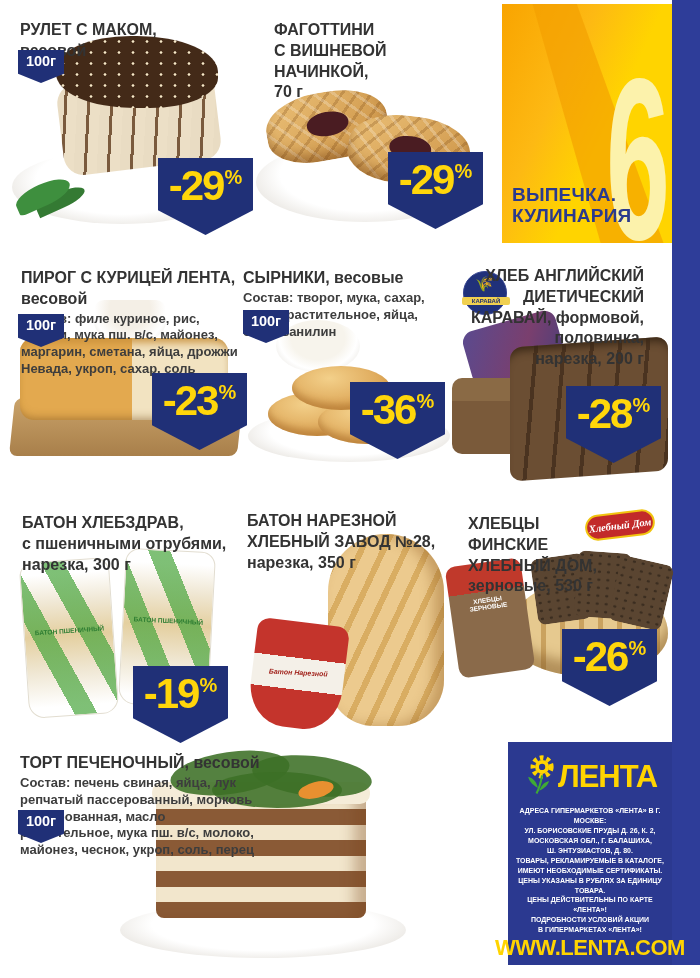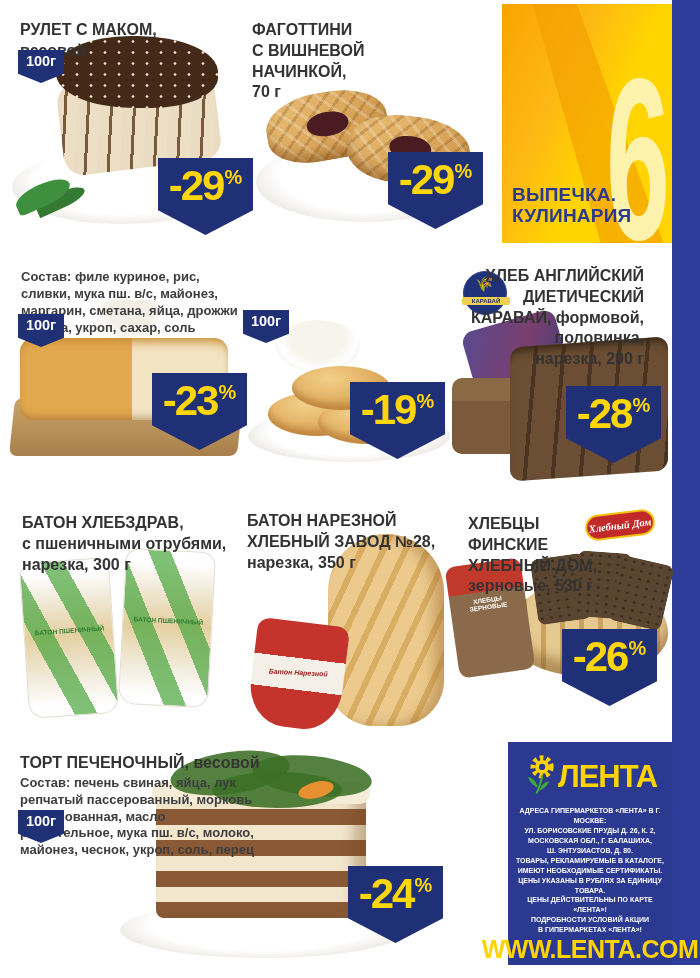--- a/index.html
+++ b/index.html
@@ -16,21 +16,21 @@
   .big-num{position:absolute;right:2px;bottom:-14px;font-size:230px;line-height:.85;font-weight:800;
     color:#fcf2ab;transform:scaleX(.5);transform-origin:bottom right;white-space:nowrap}
   .category{position:absolute;left:10px;top:181px;font-size:19px;line-height:1.08;font-weight:800;
     color:#2b3a8d;letter-spacing:.2px}
 
   
   .tb{position:absolute}
   .tb h3{font-size:16px;font-weight:800;color:#333;line-height:1.3;text-transform:none}
   .tb p{font-size:13px;font-weight:700;color:#3d3d3d;line-height:1.3;margin-top:1px}
   .t1{left:20px;top:20px;width:205px}
-  .t2{left:252px;top:20px;width:210px}
+  .t2{left:274px;top:20px;width:210px}
   .t3{left:21px;top:268px;width:220px}
   .t4{left:243px;top:268px;width:205px}
   .t5{left:466px;top:266px;width:178px;text-align:right}
   .t6{left:22px;top:513px;width:205px}
   .t7{left:247px;top:511px;width:205px}
   .t8{left:468px;top:514px;width:150px}
   .t9{left:20px;top:753px;width:240px}
 
   
   .wbadge{position:absolute;width:46px;height:33px;background:#203077;color:#fff;
@@ -151,21 +151,21 @@
   .hlebdom{position:absolute;left:585px;top:512px;width:70px;height:26px;background:#c22a2a;border:2px solid #f1c40f;
     border-radius:13px;transform:rotate(-7deg);color:#fff;display:flex;align-items:center;justify-content:center;
     font-family:"Liberation Serif",serif;font-style:italic;font-weight:700;font-size:10.5px}
 
   
   .info-panel{position:absolute;left:508px;top:742px;width:164px;height:223px;background:#2b3990;
     display:flex;flex-direction:column;align-items:center;padding:13px 4px 10px;text-align:center}
   .lenta-logo{display:flex;align-items:center;gap:1px}
   .lenta-logo .word{color:#ffd400;font-size:31px;font-weight:800;letter-spacing:-1px;line-height:1}
   .legal{margin-top:9px;color:#fff;font-size:7px;font-weight:700;line-height:1.42}
-  .website{margin-top:auto;color:#ffd400;font-size:25px;font-weight:800;letter-spacing:-.5px;line-height:1.15}
+  .website{margin-top:auto;color:#ffd400;font-size:22px;font-weight:800;letter-spacing:-.5px;line-height:1.15}
   .phone{color:#fff;font-size:22.5px;font-weight:800;letter-spacing:-.5px;line-height:1.2}
 </style>
 </head>
 <body>
 
 <div class="page">
 
   <div class="right-strip"></div>
   <div class="yellow-panel">
     <div class="chev"></div>
@@ -198,34 +198,39 @@
 70 г</h3>
   </div>
   <div class="dbadge d2"><span class="val" data-bind="products.1.discount">-29</span><sup data-bind="labels.percent">%</sup></div>
 
   <div class="photo ph3">
     <div class="cup"></div>
     <div class="board"></div>
     <div class="pie"></div>
   </div>
   <div class="tb t3">
+    <h3 data-bind="products.2.name">ПИРОГ С КУРИЦЕЙ ЛЕНТА, весовой</h3>
     <p data-bind="products.2.desc">Состав: филе куриное, рис, сливки, мука пш. в/с, майонез, маргарин, сметана, яйца, дрожжи Невада, укроп, сахар, соль</p>
   </div>
   <div class="wbadge w3" data-bind="products.2.weight">100г</div>
   <div class="dbadge d3"><span class="val" data-bind="products.2.discount">-23</span><sup data-bind="labels.percent">%</sup></div>
 
   <div class="photo ph4">
     <div class="bowl"></div>
     <div class="plate"></div>
     <div class="syr s1"></div>
     <div class="syr s2"></div>
     <div class="syr s3"></div>
   </div>
+  <div class="tb t4">
+    <h3 data-bind="products.3.name">СЫРНИКИ, весовые</h3>
+    <p data-bind="products.3.desc">Состав: творог, мука, сахар, масло растительное, яйца, соль, ванилин</p>
+  </div>
   <div class="wbadge w4" data-bind="products.3.weight">100г</div>
-  <div class="dbadge d4"><span class="val" data-bind="products.3.discount">-19</span><sup data-bind="labels.percent">%</sup></div>
+  <div class="dbadge d4"><span class="val" data-bind="products.3.discount">-36</span><sup data-bind="labels.percent">%</sup></div>
 
   <div class="photo ph5">
     <div class="wrap"></div>
     <div class="half"></div>
     <div class="slices"></div>
   </div>
   <div class="karavay">
     <div class="wheat">🌾</div>
     <div class="band" data-bind="products.4.brand_logo">КАРАВАЙ</div>
   </div>
@@ -242,20 +247,21 @@
     </div>
     <div class="pack kb">
       <div class="pack-label6" data-bind="products.5.pack_label">БАТОН ПШЕНИЧНЫЙ</div>
     </div>
   </div>
   <div class="tb t6">
     <h3 data-bind="products.5.name">БАТОН ХЛЕБЗДРАВ,
 с пшеничными отрубями,
 нарезка, 300 г</h3>
   </div>
+  <div class="dbadge d6"><span class="val" data-bind="products.5.discount">-19</span><sup data-bind="labels.percent">%</sup></div>
 
   <div class="photo ph7">
     <div class="loaf"></div>
     <div class="wrapper">
       <div class="pack-label7" data-bind="products.6.pack_label">Батон Нарезной</div>
     </div>
   </div>
   <div class="tb t7">
     <h3 data-bind="products.6.name">БАТОН НАРЕЗНОЙ
 ХЛЕБНЫЙ ЗАВОД №28,
@@ -286,21 +292,20 @@
     <div class="frond f1"></div>
     <div class="frond f2"></div>
     <div class="frond f3"></div>
     <div class="carrot"></div>
   </div>
   <div class="tb t9">
     <h3 data-bind="products.8.name">ТОРТ ПЕЧЕНОЧНЫЙ, весовой</h3>
     <p data-bind="products.8.desc">Состав: печень свиная, яйца, лук репчатый пассерованный, морковь пассерованная, масло растительное, мука пш. в/с, молоко, майонез, чеснок, укроп, соль, перец</p>
   </div>
   <div class="wbadge w9" data-bind="products.8.weight">100г</div>
-  <div class="dbadge d9"><span class="val" data-bind="products.8.discount">-24</span><sup data-bind="labels.percent">%</sup></div>
 
   <div class="info-panel">
     <div class="lenta-logo">
       <svg viewBox="0 0 48 60" width="34" height="42">
         <circle cx="27" cy="17" r="13" fill="none" stroke="#ffd400" stroke-width="7" stroke-dasharray="5.2 4.4"></circle>
         <circle cx="27" cy="17" r="10" fill="#ffd400"></circle>
         <circle cx="27" cy="17" r="4.5" fill="#2b3990"></circle>
         <path d="M27 29 C 25 41 23 47 19 55" stroke="#3faa35" stroke-width="3" fill="none"></path>
         <path d="M21 47 C 11 41 9 37 7 31 C 15 33 19 39 21 47 Z" fill="#3faa35"></path>
         <path d="M23 51 C 31 47 35 43 37 37 C 29 39 25 45 23 51 Z" fill="#3faa35"></path>

